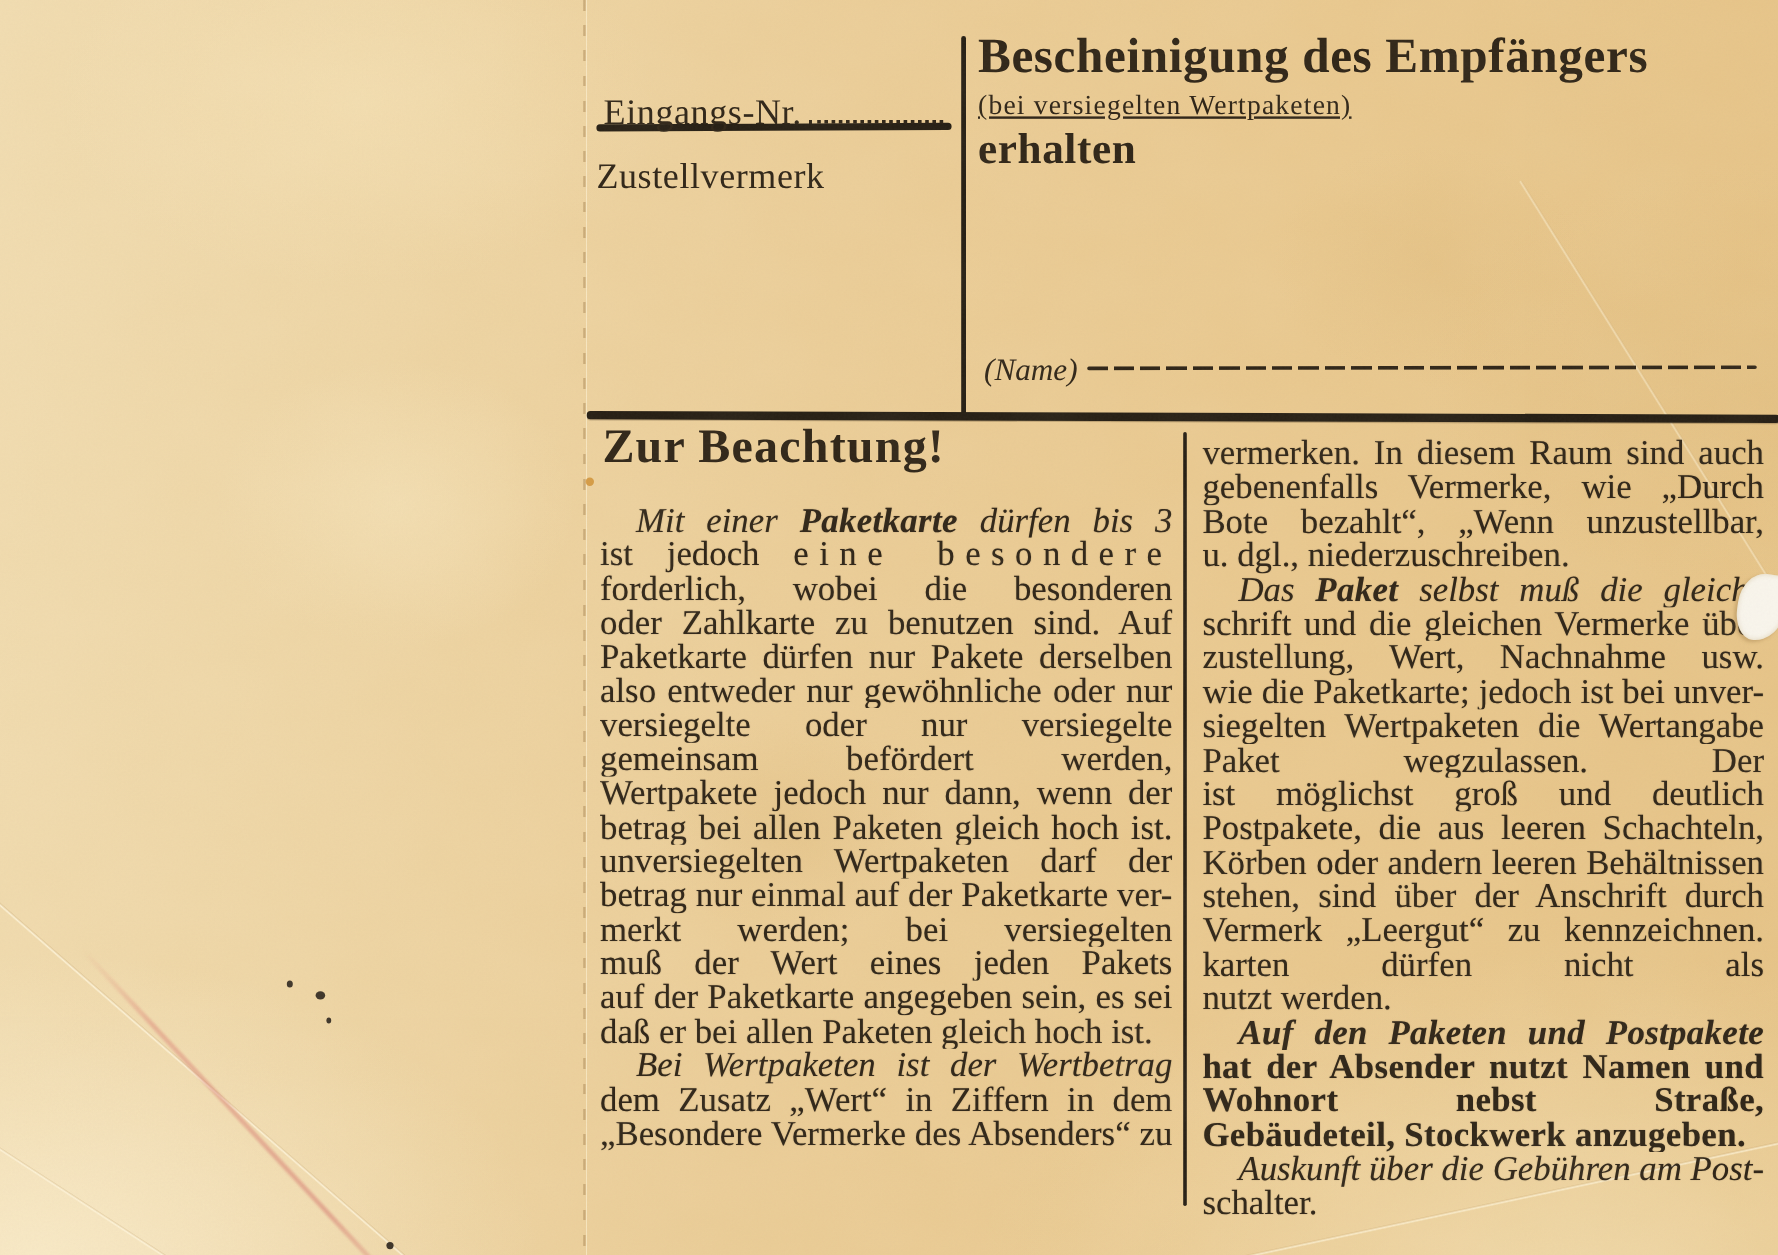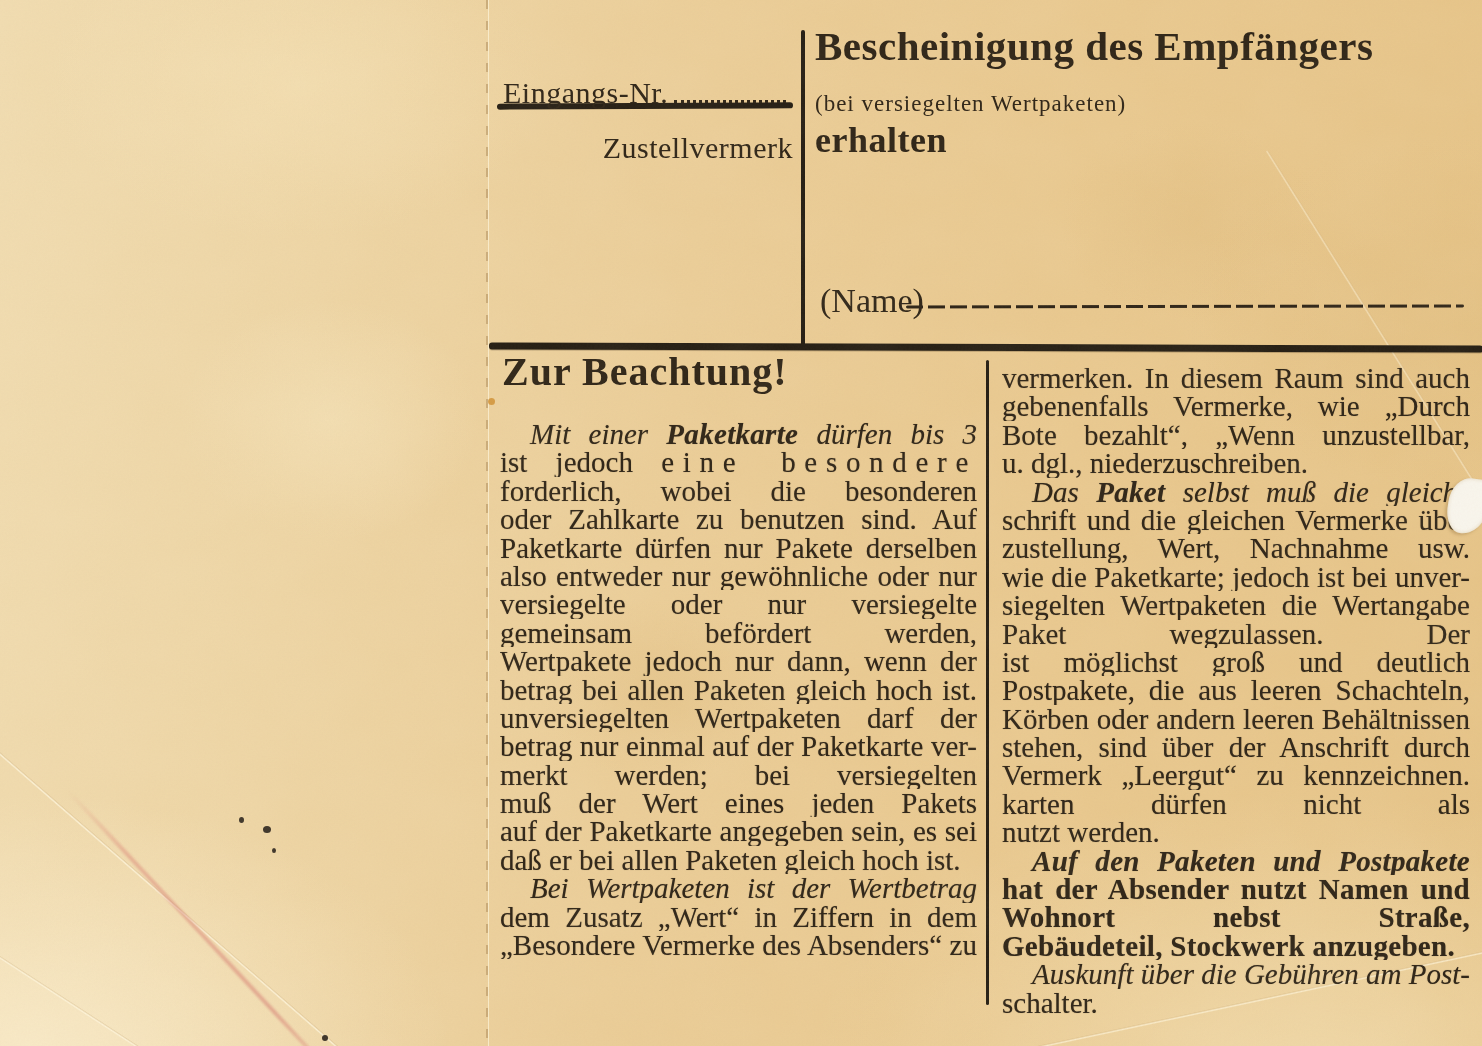--- a/index.html
+++ b/index.html
@@ -46,28 +46,28 @@
   .grain{position:absolute;left:0;top:0;width:1482px;height:1046px;pointer-events:none;opacity:.5;}
   
   .rule{position:absolute;background:#211a10;}
   .entry-underline{left:497px;top:103px;width:296px;height:6px;border-radius:3px;transform:rotate(-.25deg);}
   .vdiv-top{left:801px;top:30px;width:4px;height:319px;border-radius:2px;}
   .hrule-main{left:489px;top:344px;width:994px;height:7px;border-radius:3px;transform:rotate(.18deg);box-shadow:0 1px 0 rgba(60,45,25,.25);}
   .vdiv-col{left:986px;top:360px;width:3px;height:645px;border-radius:2px;}
   
   .entry-no{position:absolute;left:503px;top:70px;font-size:30px;letter-spacing:.5px;white-space:nowrap;}
   .dotleader{display:inline-block;width:112px;height:1em;border-bottom:3px dotted #2b2114;margin-left:6px;vertical-align:baseline;}
-  .zustell{position:absolute;left:497px;top:131px;width:296px;text-align:right;font-size:30px;letter-spacing:.5px;}
+  .zustell{position:absolute;left:497px;top:131px;width:296px;text-align:left;font-size:30px;letter-spacing:.5px;}
   .receipt{position:absolute;left:815px;top:22px;width:662px;text-align:left;}
   .r-title{font-size:41px;font-weight:700;letter-spacing:.5px;white-space:nowrap;}
-  .r-sub{font-size:23px;margin-top:21px;letter-spacing:1px;}
+  .r-sub{font-size:23px;margin-top:5px;letter-spacing:1px;text-decoration:underline;}
   .r-line1{margin-top:31px;font-size:36px;font-weight:700;white-space:nowrap;letter-spacing:.5px;}
   .r-dots{display:inline-block;width:74px;height:.75em;border-bottom:3px dotted #2b2114;}
   .r-line2{font-size:36px;font-weight:700;margin-top:2px;letter-spacing:.5px;}
-  .name-label{position:absolute;left:820px;top:282px;font-size:34px;}
+  .name-label{position:absolute;left:820px;top:294px;font-size:26px;font-style:italic;}
   .name-line{position:absolute;left:906px;top:305px;width:558px;height:3px;border-radius:2px;
     background:repeating-linear-gradient(90deg,#2b2114 0 17px, rgba(43,33,20,0) 17px 22px);
     transform:rotate(-.1deg);}
   
   .notice-heading{position:absolute;left:502px;top:348px;font-size:40px;letter-spacing:1px;font-weight:600;}
   .col{position:absolute;font-size:29px;}
   .col-left{left:500px;top:420px;width:477px;}
   .col-right{left:1002px;top:364px;width:468px;}
   .tline{
     height:28.4px;line-height:28.4px;overflow:hidden;

